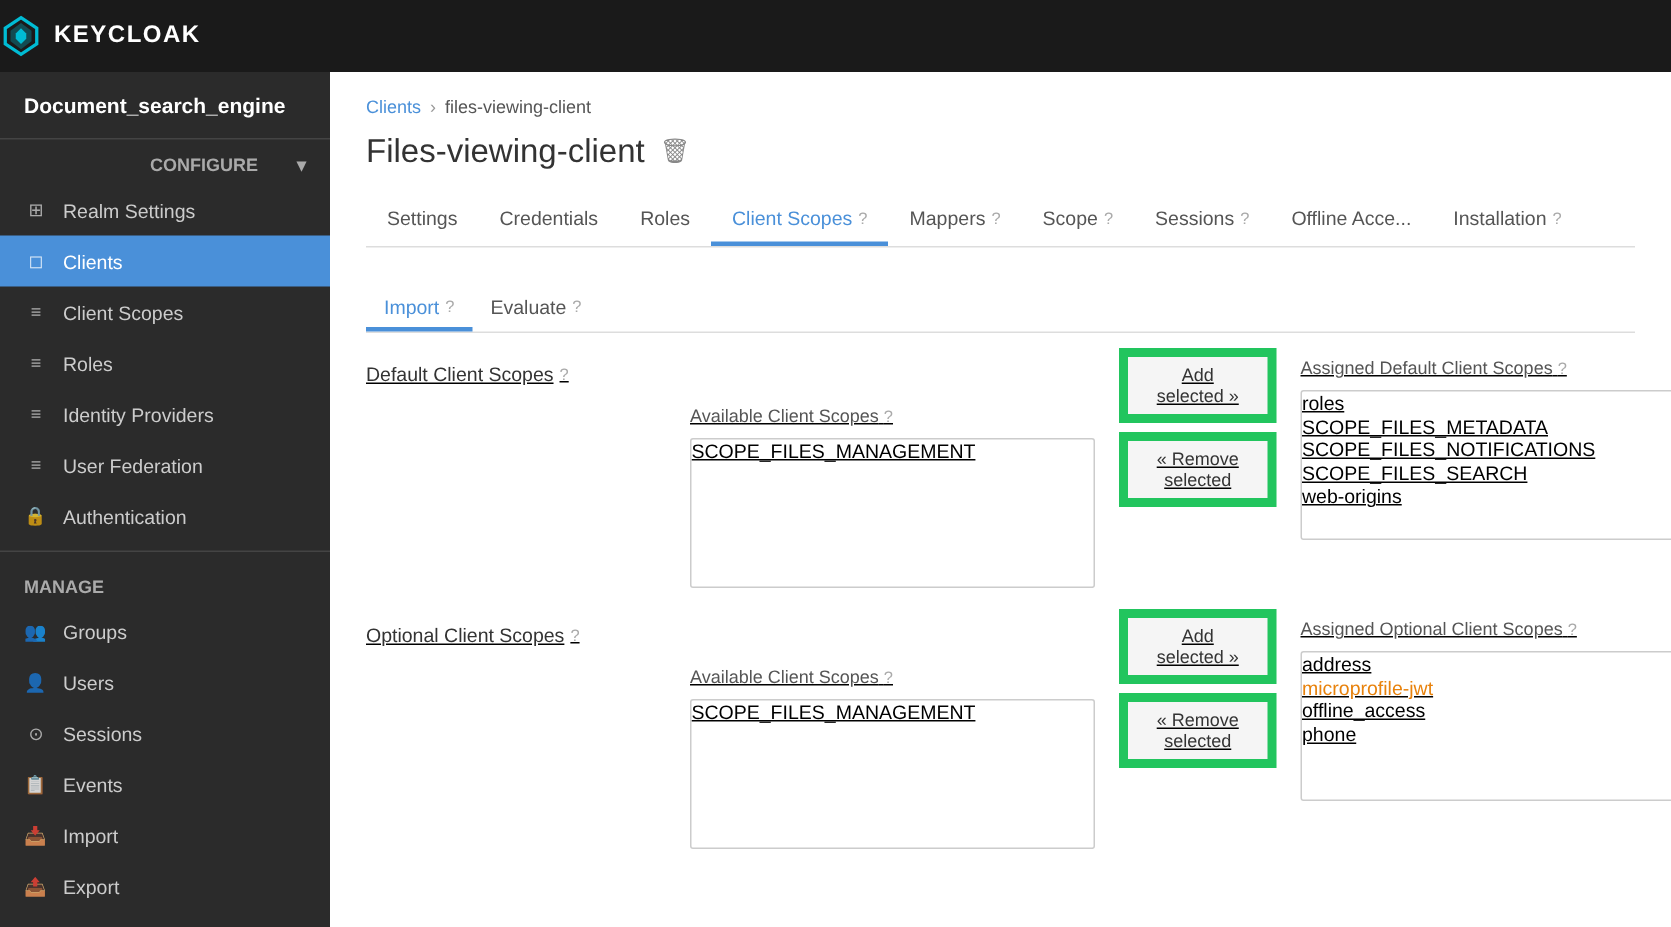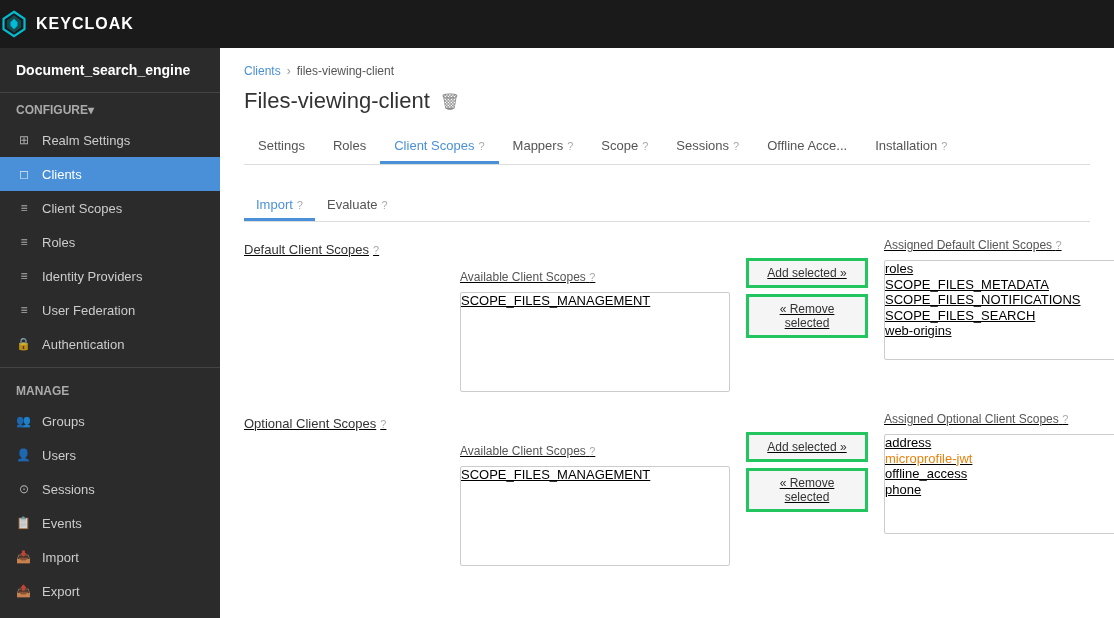--- a/index.html
+++ b/index.html
@@ -50,26 +50,27 @@
     .sidebar-user {
       padding: 14px 16px;
       color: #fff;
       font-size: 14px;
       font-weight: bold;
       border-bottom: 1px solid #444;
     }
     .sidebar-section-header {
       display: flex;
       align-items: center;
-      justify-content: flex-start;
+      justify-content: flex-end;
       padding: 10px 16px 6px;
       color: #aaa;
       font-size: 12px;
       font-weight: bold;
       text-transform: uppercase;
+      gap: 26px;
     }
     .sidebar-item {
       display: flex;
       align-items: center;
       gap: 10px;
       padding: 9px 16px;
       color: #ccc;
       cursor: pointer;
       font-size: 13px;
     }
@@ -234,24 +235,24 @@
       height: 100px;
       border: 1px solid #ccc;
       background: #fff;
       overflow-y: auto;
       font-size: 13px;
     }
     .scope-action-btn {
       padding: 5px 12px;
       font-size: 12px;
       background: #f5f5f5;
-      border: 3px solid #22c55e;
+      border: 6px solid #22c55e;
       color: #333;
       cursor: pointer;
-      width: 122px;
+      width: 105px;
     }
     .scope-middle {
       display: flex;
       flex-direction: column;
       justify-content: flex-end;
       gap: 6px;
       padding-bottom: 0;
       height: 100px;
       align-items: flex-start;
     }
@@ -354,20 +355,23 @@
       </div>
 
       <div class="page-title-row">
         <h1 class="page-title">Files-viewing-client</h1>
         <span class="trash-icon">🗑</span>
       </div>
 
       <div class="tabs">
         <div class="tab">
           <span>Settings</span>
+        </div>
+        <div class="tab">
+          <span>Credentials</span>
         </div>
         <div class="tab">
           <span>Roles</span>
         </div>
         <div class="tab active">
           <span>Client Scopes</span>
           <span class="tab-help">?</span>
         </div>
         <div class="tab">
           <span>Mappers</span>

